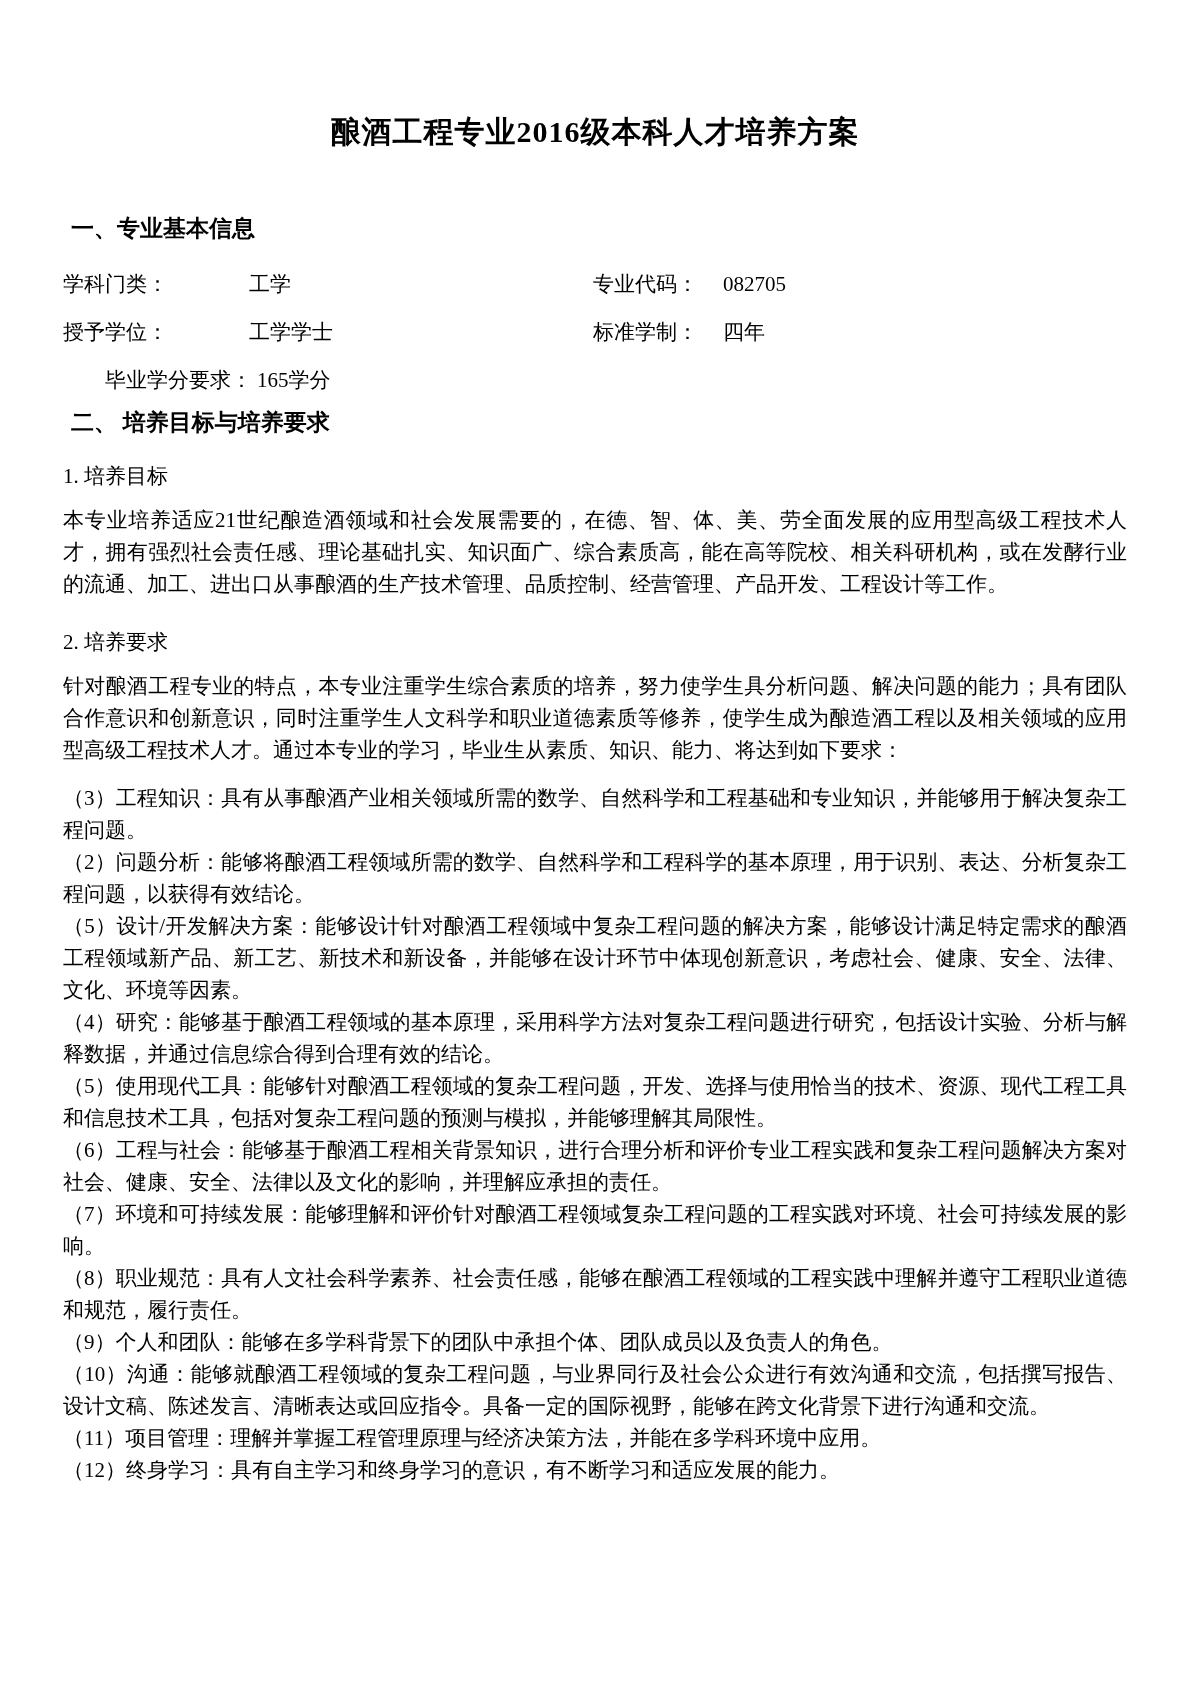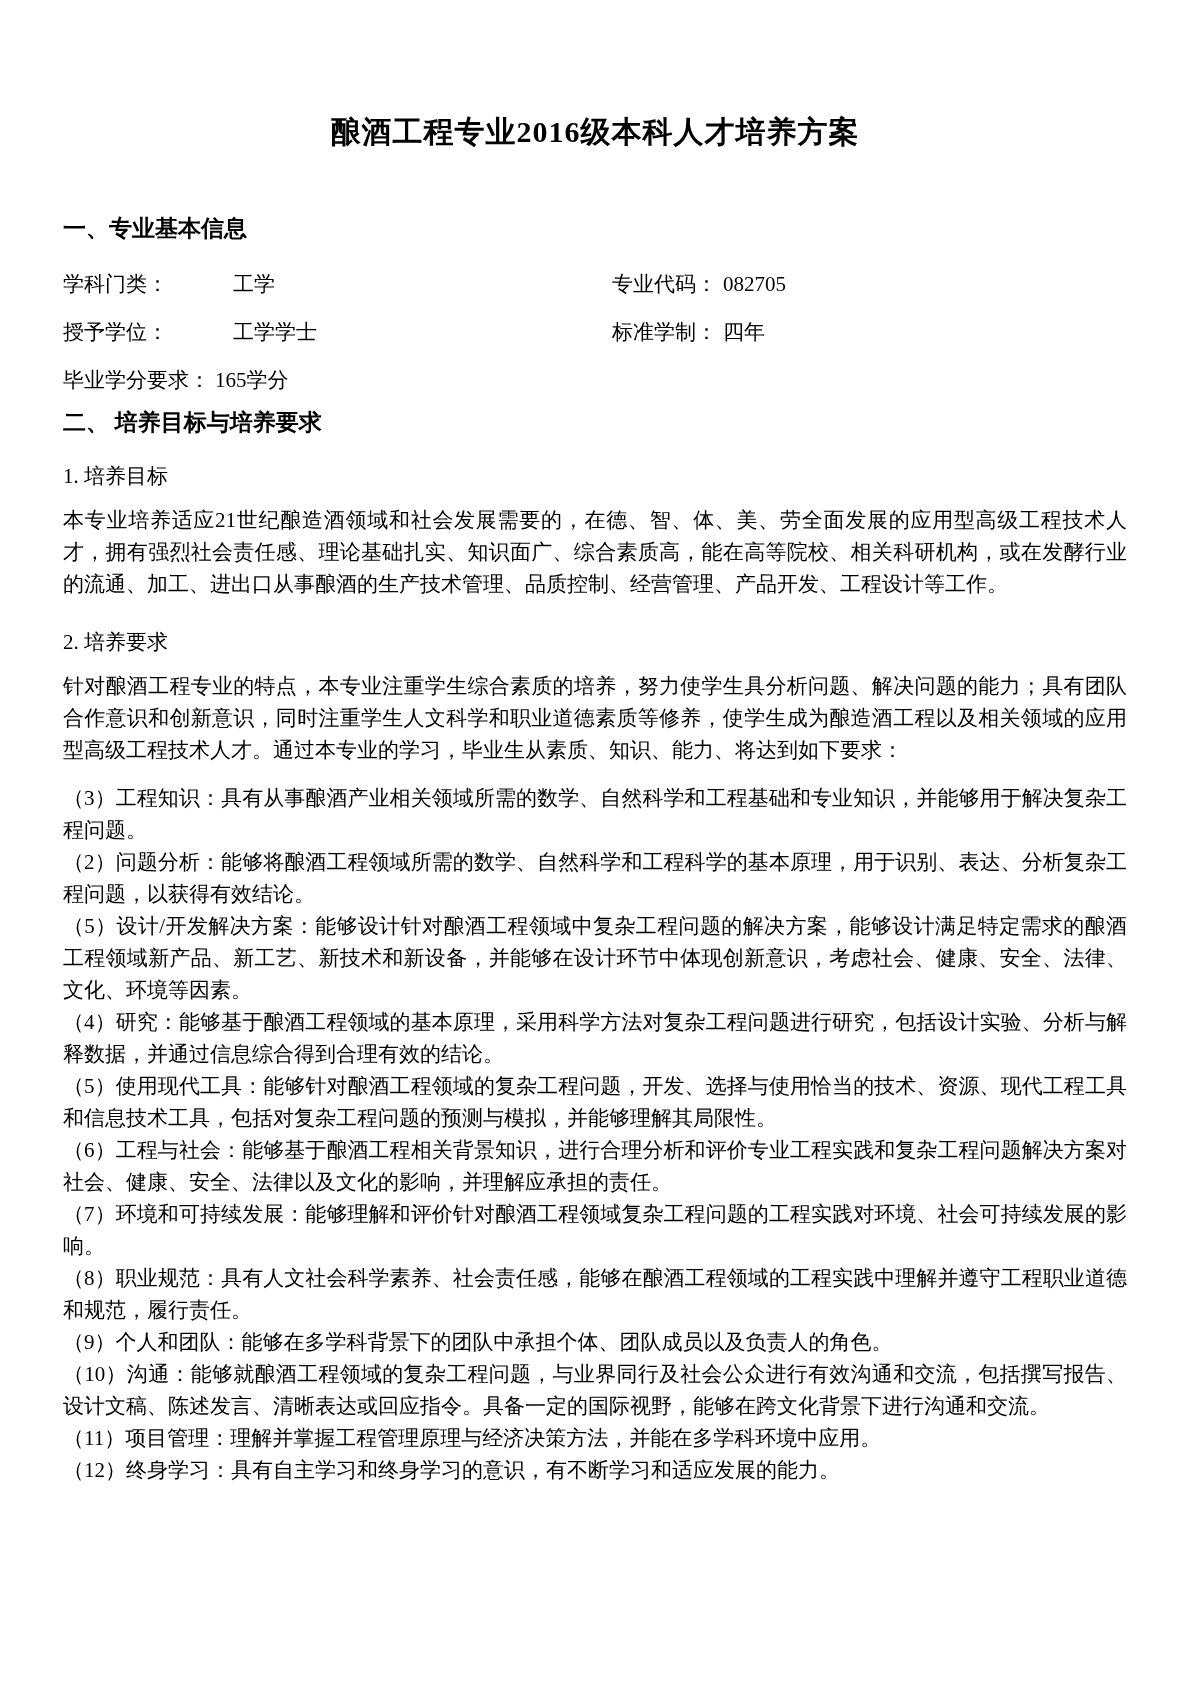--- a/index.html
+++ b/index.html
@@ -23,39 +23,39 @@
   }
   .doc-title {
     margin: 0 0 62px 0;
     font-size: 30px;
     line-height: 40px;
     font-weight: bold;
     text-align: center;
     letter-spacing: 1px;
   }
   .section-heading {
-    margin: 0;
+    margin: 8px;
     font-size: 23px;
     line-height: 30px;
     font-weight: bold;
   }
   .basic-info-heading { margin-bottom: 27px; }
   .training-heading { margin-top: 15px; margin-bottom: 0; }
 
   .info-grid { margin: 0; text-decoration: underline; }
   .info-row {
     position: relative;
     height: 26px;
     line-height: 26px;
     margin-bottom: 22px;
   }
-  .info-row:last-child { margin-bottom: 0; }
+  .info-row:last-child { margin-bottom: 0; margin-left: 42px; }
   .pos-l-label  { position: absolute; left: 0; white-space: nowrap; }
-  .pos-l-value  { position: absolute; left: 170px; white-space: nowrap; text-align: right; }
-  .pos-r-label  { position: absolute; left: 549px; white-space: nowrap; }
+  .pos-l-value  { position: absolute; left: 186px; white-space: nowrap; text-align: right; }
+  .pos-r-label  { position: absolute; left: 530px; white-space: nowrap; }
   .pos-r-value  { position: absolute; left: 660px; white-space: nowrap; }
   .pos-l-value-inline { position: absolute; left: 152px; white-space: nowrap; }
 
   .sub-heading {
     font-size: 21px;
     font-weight: normal;
     line-height: 28px;
     margin: 0;
   }
   .sub-objective   { margin: 24px 0 14px 0; }

